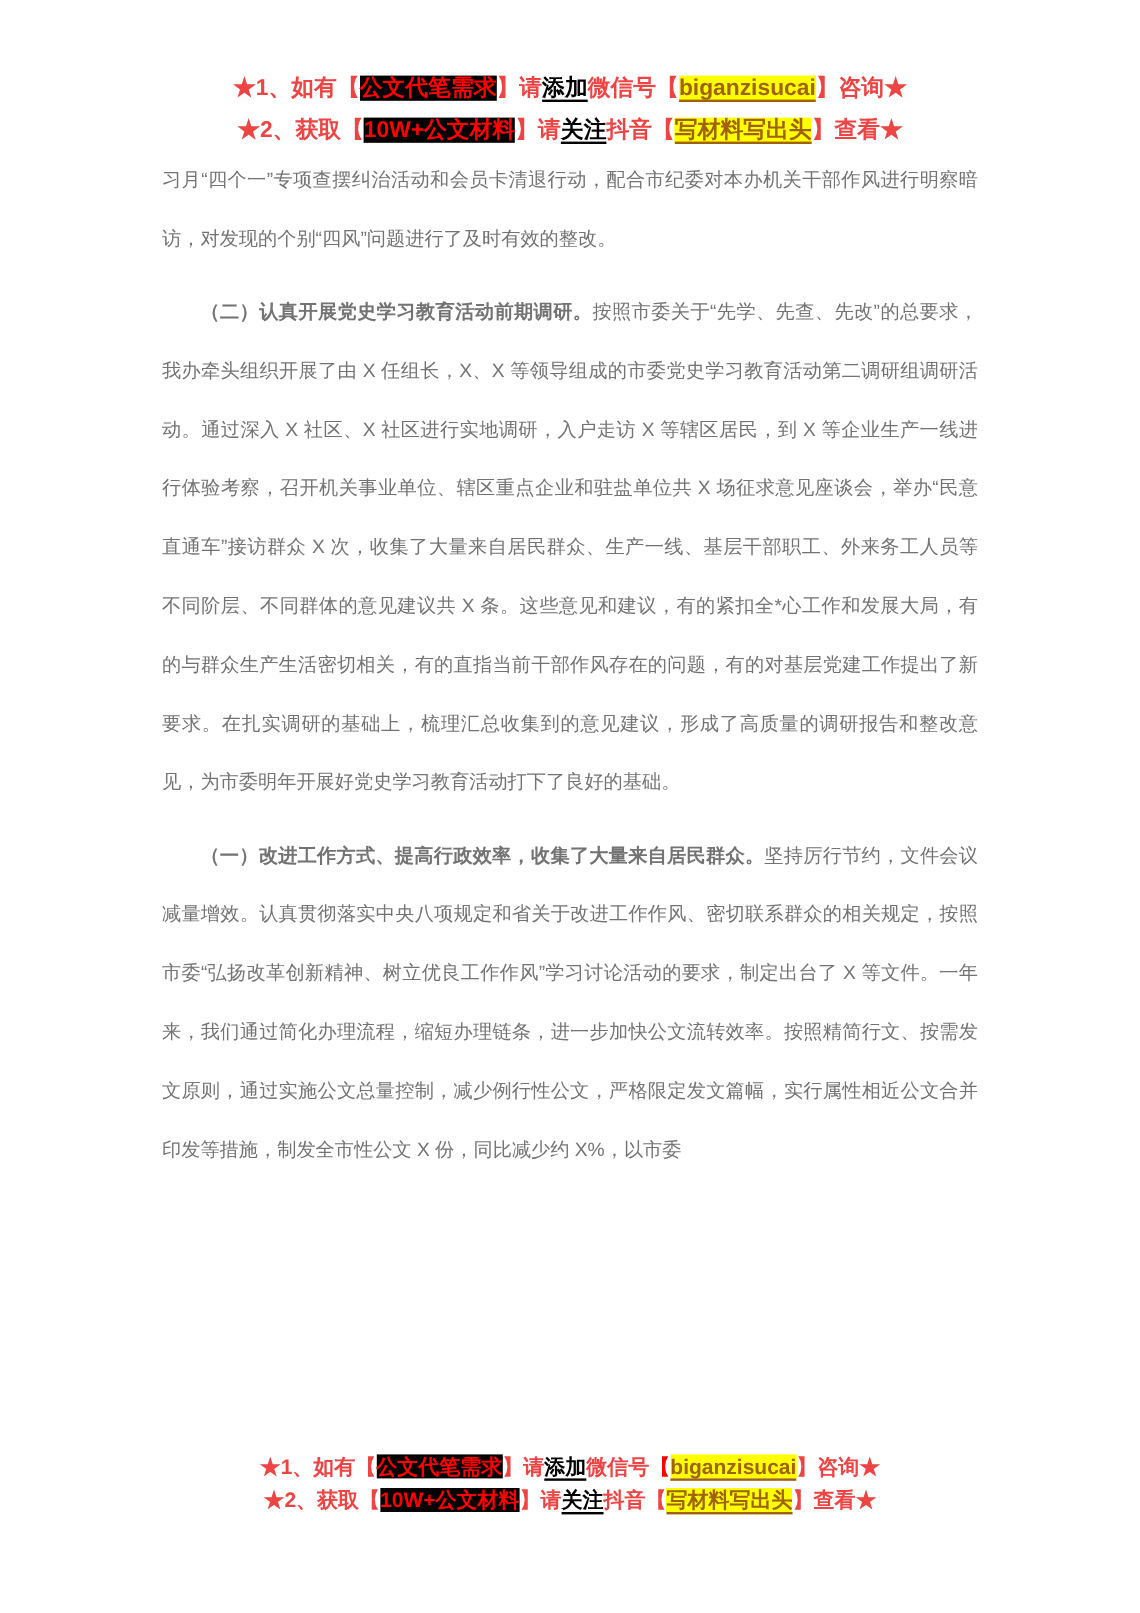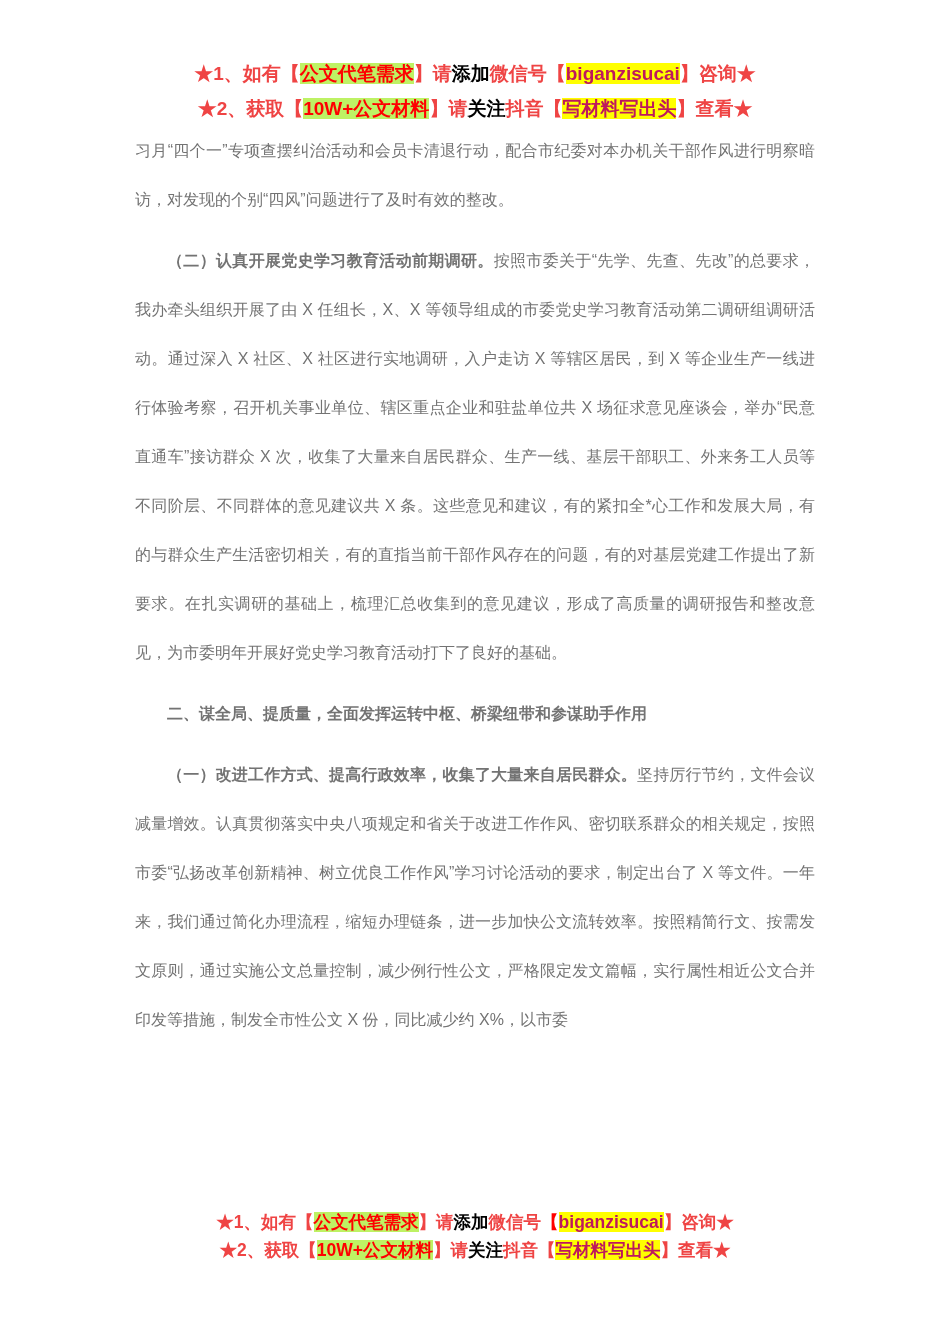--- a/index.html
+++ b/index.html
@@ -27,28 +27,30 @@
   .promo-footer {
     position: absolute;
     left: 0;
     right: 0;
     top: 1208px;
     font-size: 17.5px;
     line-height: 28px;
   }
   .seg-plain { color: #ef4444; }
   .seg-red { color: #ff0000; }
-  .seg-red-hl { color: #ff0000; background: #bef264; }
+  .seg-red-hl { color: #ff0000; background: #000000; }
   .seg-u {
+    text-decoration: underline;
     text-decoration-thickness: 2px;
     text-underline-offset: 4px;
   }
   .seg-red-hl-u {
-    color: #be185d;
+    color: #a16207;
     background: #ffff00;
+    text-decoration: underline;
     text-decoration-thickness: 2px;
     text-underline-offset: 4px;
   }
   
   .doc {
     margin: 0 135px;
     font-size: 16px;
     line-height: 49px;
     text-align: justify;
     text-justify: inter-ideograph;
@@ -66,21 +68,20 @@
 <div class="page">
 
   <div class="promo promo-header">
     <div class="promo-line"><span class="seg-plain">★1、如有【</span><span class="seg-red-hl">公文代笔需求</span><span class="seg-plain">】请</span><span class="seg-u">添加</span><span class="seg-plain">微信号【</span><span class="seg-red-hl-u">biganzisucai</span><span class="seg-plain">】咨询★</span></div>
     <div class="promo-line"><span class="seg-plain">★2、获取【</span><span class="seg-red-hl">10W+公文材料</span><span class="seg-plain">】请</span><span class="seg-u">关注</span><span class="seg-plain">抖音【</span><span class="seg-red-hl-u">写材料写出头</span><span class="seg-plain">】查看★</span></div>
   </div>
 
   <div class="doc">
       <p class="first"><span>习月“四个一”专项查摆纠治活动和会员卡清退行动，配合市纪委对本办机关干部作风进行明察暗访，对发现的个别“四风”问题进行了及时有效的整改。</span></p>
       <p class="indent"><span class="run-bold">（二）认真开展党史学习教育活动前期调研。</span><span>按照市委关于“先学、先查、先改”的总要求，我办牵头组织开展了由 X 任组长，X、X 等领导组成的市委党史学习教育活动第二调研组调研活动。通过深入 X 社区、X 社区进行实地调研，入户走访 X 等辖区居民，到 X 等企业生产一线进行体验考察，召开机关事业单位、辖区重点企业和驻盐单位共 X 场征求意见座谈会，举办“民意直通车”接访群众 X 次，收集了大量来自居民群众、生产一线、基层干部职工、外来务工人员等不同阶层、不同群体的意见建议共 X 条。这些意见和建议，有的紧扣全*心工作和发展大局，有的与群众生产生活密切相关，有的直指当前干部作风存在的问题，有的对基层党建工作提出了新要求。在扎实调研的基础上，梳理汇总收集到的意见建议，形成了高质量的调研报告和整改意见，为市委明年开展好党史学习教育活动打下了良好的基础。</span></p>
-      <p class="indent heading"><span class="run-bold">二、谋全局、提质量，全面发挥运转中枢、桥梁纽带和参谋助手作用</span></p>
       <p class="indent"><span class="run-bold">（一）改进工作方式、提高行政效率，收集了大量来自居民群众。</span><span>坚持厉行节约，文件会议减量增效。认真贯彻落实中央八项规定和省关于改进工作作风、密切联系群众的相关规定，按照市委“弘扬改革创新精神、树立优良工作作风”学习讨论活动的要求，制定出台了 X 等文件。一年来，我们通过简化办理流程，缩短办理链条，进一步加快公文流转效率。按照精简行文、按需发文原则，通过实施公文总量控制，减少例行性公文，严格限定发文篇幅，实行属性相近公文合并印发等措施，制发全市性公文 X 份，同比减少约 X%，以市委</span></p>
     </div>
 
   <div class="promo promo-footer">
     <div class="promo-line"><span class="seg-plain">★1、如有【</span><span class="seg-red-hl">公文代笔需求</span><span class="seg-plain">】请</span><span class="seg-u">添加</span><span class="seg-plain">微信号</span><span class="seg-red">【</span><span class="seg-red-hl-u">biganzisucai</span><span class="seg-plain">】咨询★</span></div>
     <div class="promo-line"><span class="seg-plain">★2、获取【</span><span class="seg-red-hl">10W+公文材料</span><span class="seg-plain">】请</span><span class="seg-u">关注</span><span class="seg-plain">抖音【</span><span class="seg-red-hl-u">写材料写出头</span><span class="seg-plain">】查看★</span></div>
   </div>
 
 </div>
 

